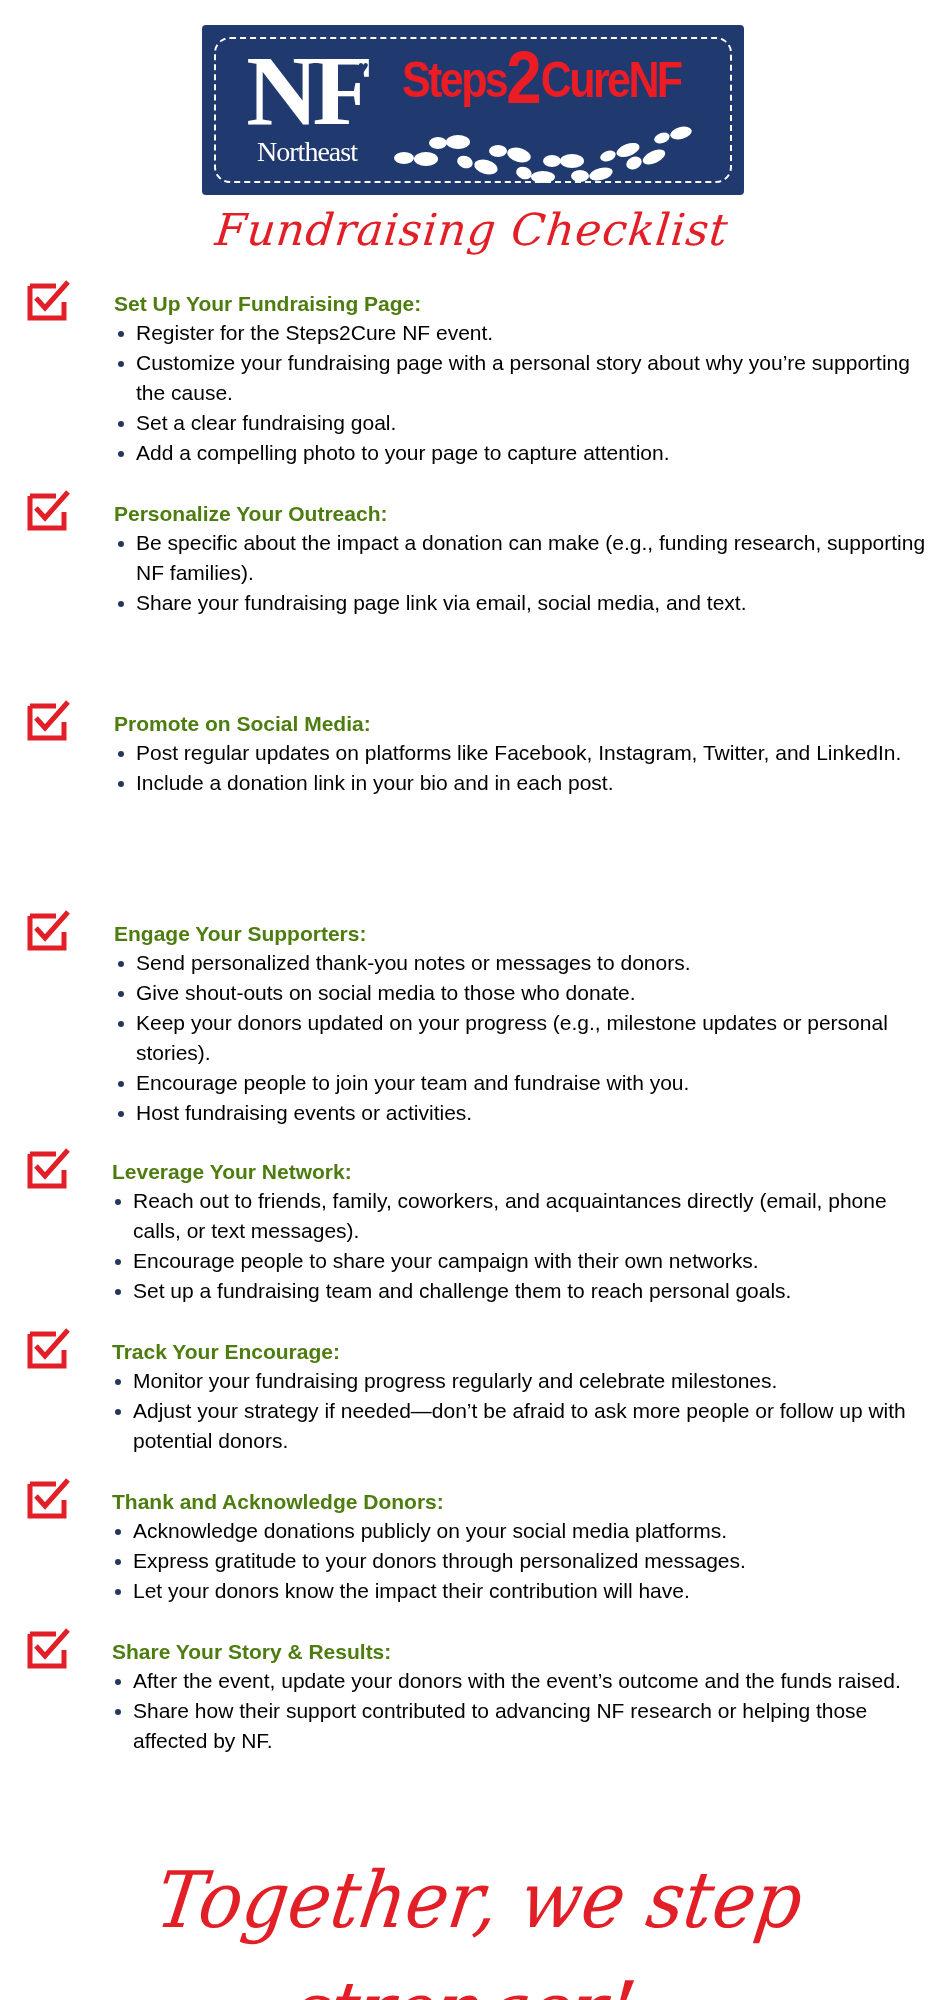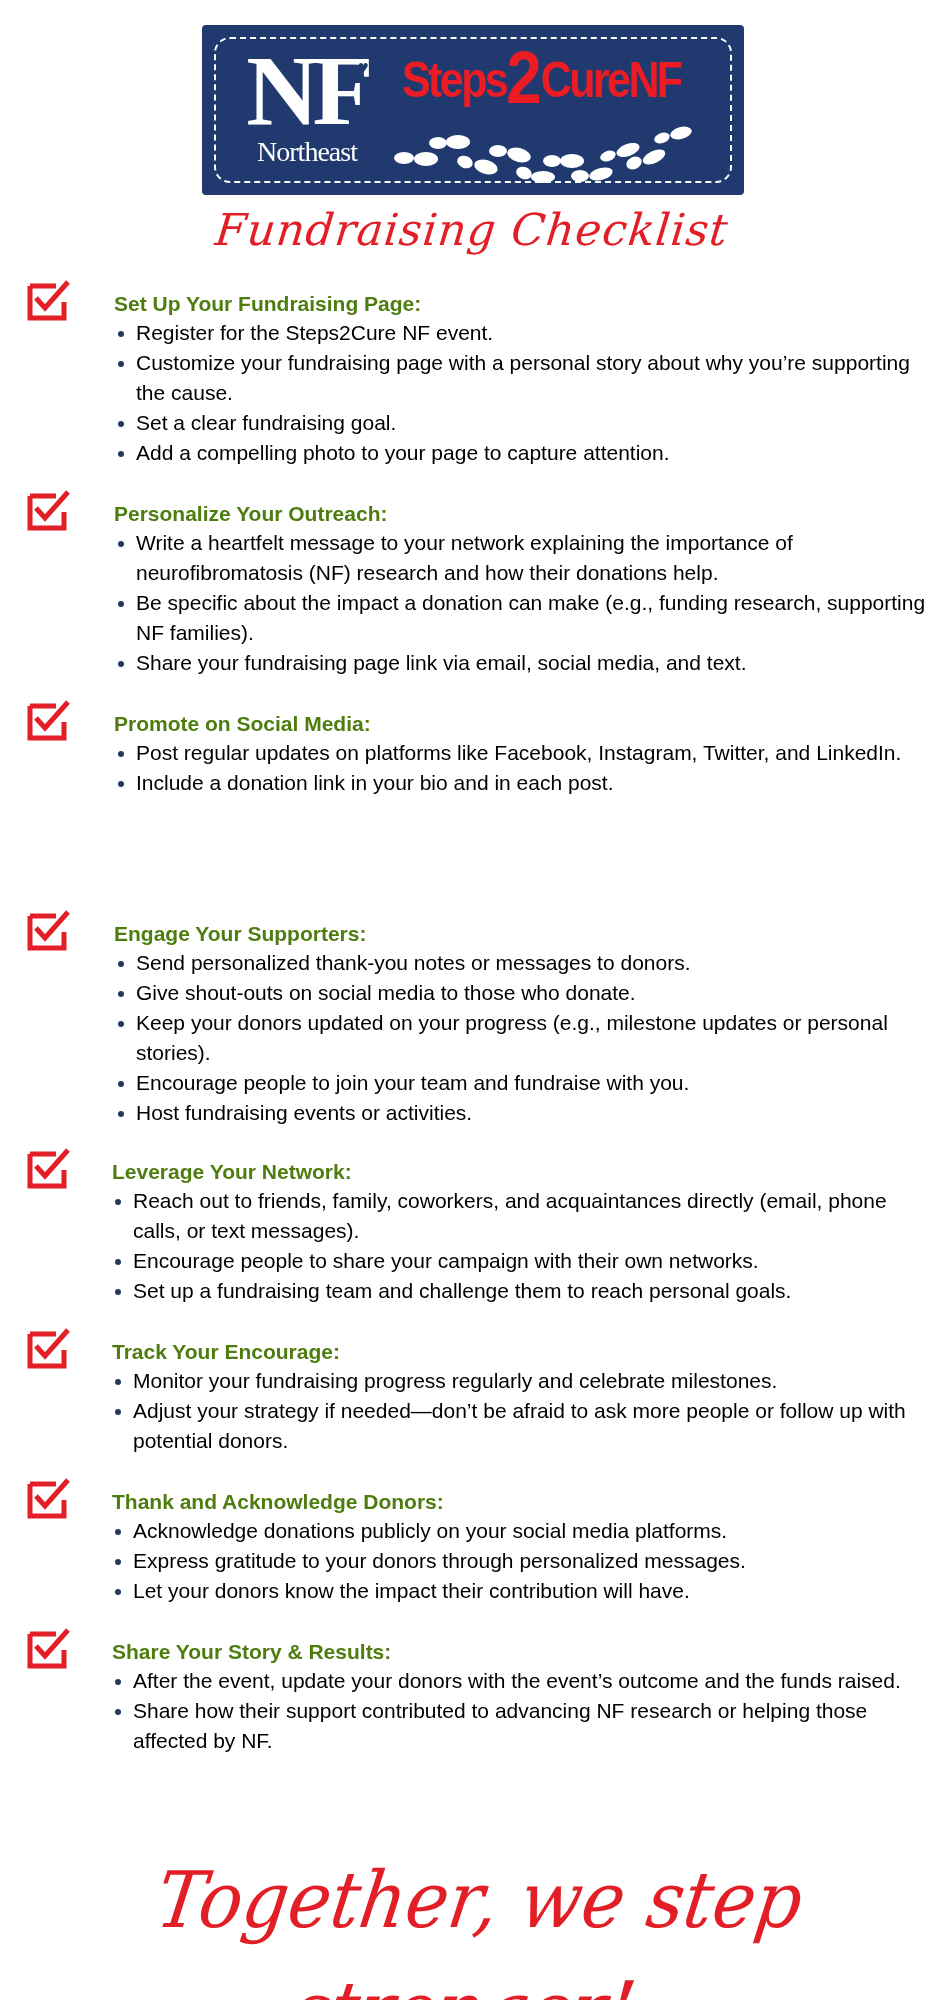--- a/index.html
+++ b/index.html
@@ -114,21 +114,20 @@
   </ul>
 </div>
 
 <div class="section" style="top:488px;">
   <svg class="check-icon" viewBox="0 0 46 44">
       <path d="M4 8 H30 M4 8 V40 H38 V24" fill="none" stroke="#e21f26" stroke-width="5"></path>
       <path d="M10 20 L19 30 L42 4" fill="none" stroke="#e21f26" stroke-width="5"></path>
     </svg>
   <div class="section-heading">Personalize Your Outreach:</div>
   <ul class="bullets">
-    <li>Write a heartfelt message to your network explaining the importance of neurofibromatosis (NF) research and how their donations help.</li>
     <li>Be specific about the impact a donation can make (e.g., funding research, supporting NF families).</li>
     <li>Share your fundraising page link via email, social media, and text.</li>
   </ul>
 </div>
 
 <div class="section" style="top:698px;">
   <svg class="check-icon" viewBox="0 0 46 44">
       <path d="M4 8 H30 M4 8 V40 H38 V24" fill="none" stroke="#e21f26" stroke-width="5"></path>
       <path d="M10 20 L19 30 L42 4" fill="none" stroke="#e21f26" stroke-width="5"></path>
     </svg>

